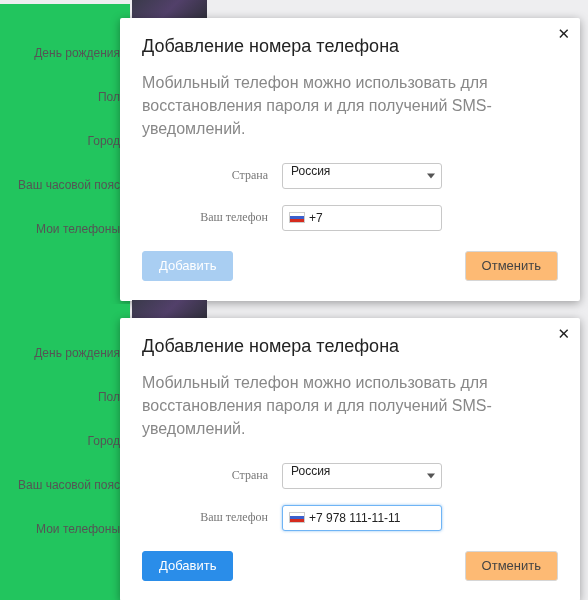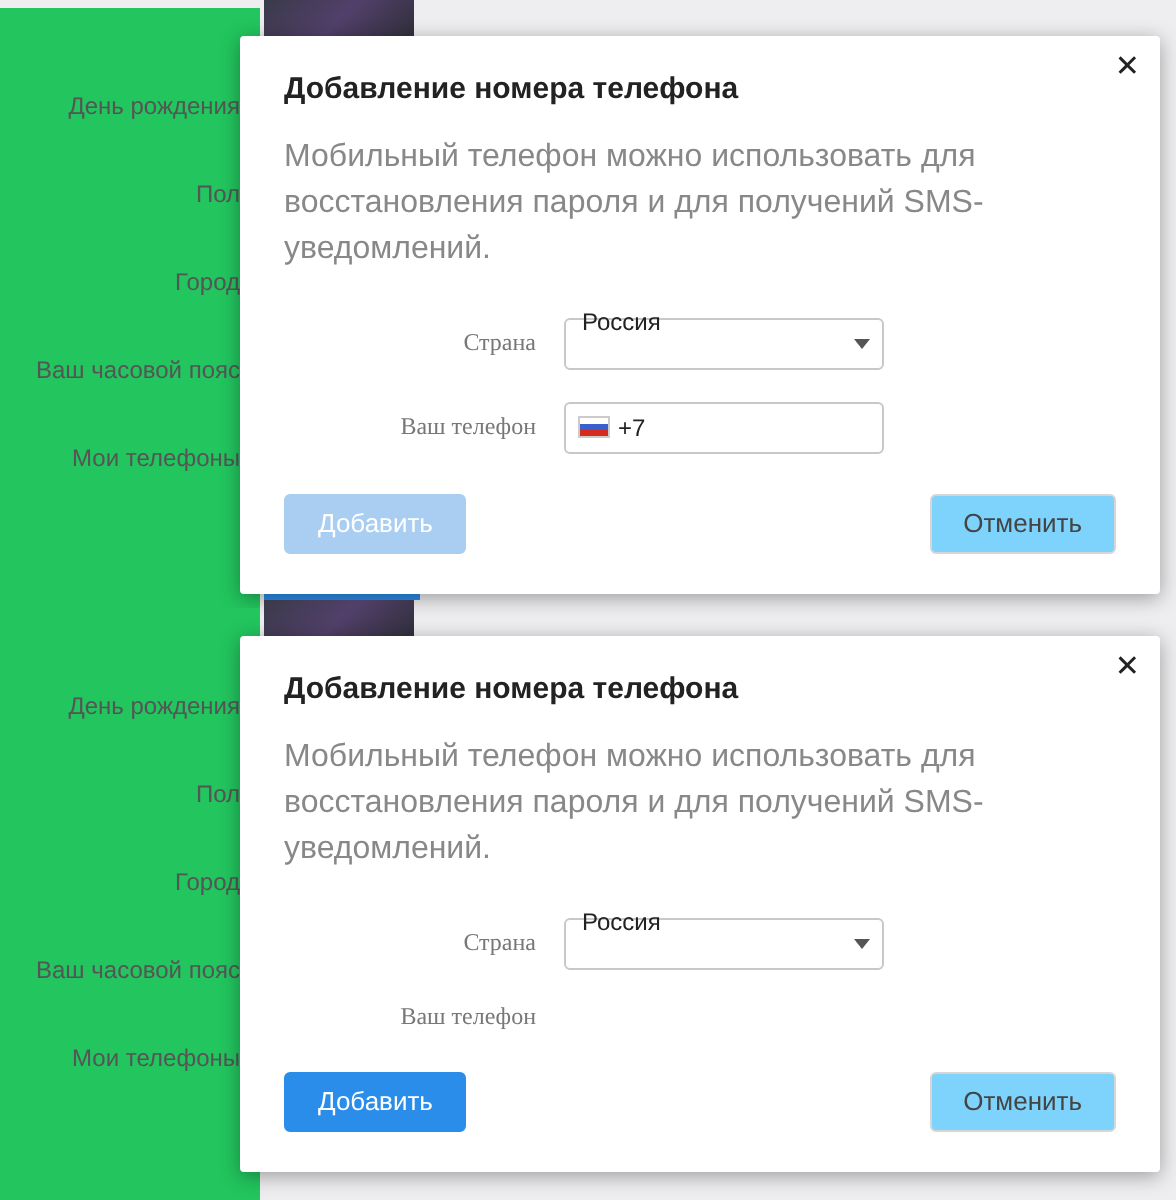--- a/index.html
+++ b/index.html
@@ -63,22 +63,22 @@
   .modal .close {
     position: absolute;
     right: 10px;
     top: 8px;
     font-size: 15px;
     color: #222;
     cursor: pointer;
     line-height: 1;
   }
   .modal h2 {
-    font-size: 15px;
-    font-weight: bold;
+    font-size: 18px;
+    font-weight: normal;
     color: #222;
     margin-bottom: 14px;
   }
   .modal .desc {
     font-size: 16px;
     color: #888;
     line-height: 1.45;
     margin-bottom: 22px;
   }
   .form-row {
@@ -98,21 +98,21 @@
     flex: 0 0 auto;
     width: 160px;
   }
   .select {
     position: relative;
     border: 1px solid #c8c8c8;
     border-radius: 3px;
     height: 26px;
     background: #fff;
     display: flex;
-    align-items: flex-end;
+    align-items: flex-start;
     padding: 0 22px 16px 8px;
     font-size: 12px;
     color: #222;
     cursor: pointer;
   }
   .select .caret {
     position: absolute;
     right: 6px;
     top: 50%;
     transform: translateY(-50%);
@@ -171,21 +171,21 @@
     color: #fff;
     border-color: #2a8de9;
   }
   .btn-primary.disabled {
     background: #a9cef2;
     border-color: #a9cef2;
     color: #fff;
     cursor: default;
   }
   .btn-secondary {
-    background: #7dd3fc;
+    background: #fdba74;
     color: #444;
     border: 1px solid #d6d6d6;
   }
 </style>
 </head>
 <body>
 
 <div class="panel top">
   <div class="sidebar">
     <div style="height:34px"></div>
@@ -251,20 +251,26 @@
       <div class="control">
         <div class="select">
           <span>Россия</span>
           <span class="caret"></span>
         </div>
       </div>
     </div>
 
     <div class="form-row">
       <div class="label">Ваш телефон</div>
+      <div class="control">
+        <div class="phone-input active">
+          <span class="flag"></span>
+          <span class="phone-text">+7 978 111-11-11</span>
+        </div>
+      </div>
     </div>
 
     <div class="buttons">
       <div class="btn btn-primary">Добавить</div>
       <div class="btn btn-secondary">Отменить</div>
     </div>
   </div>
 </div>
 
 </body></html>

